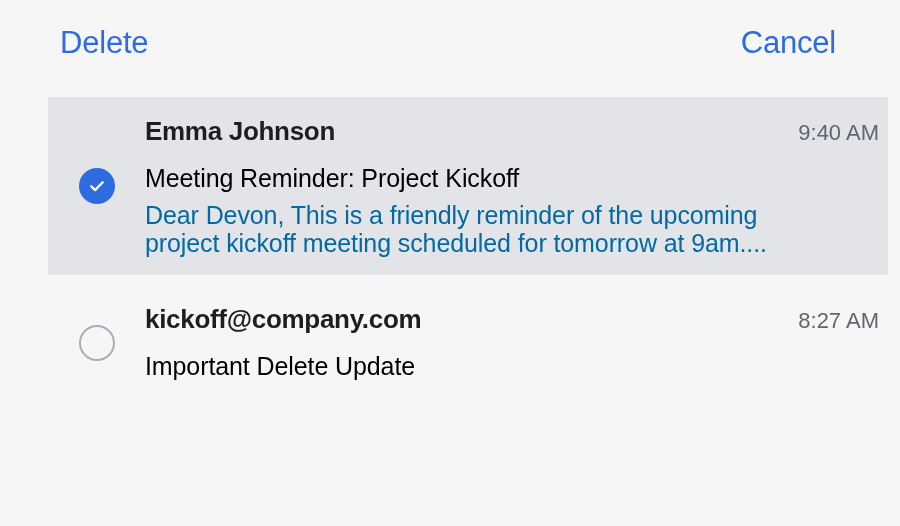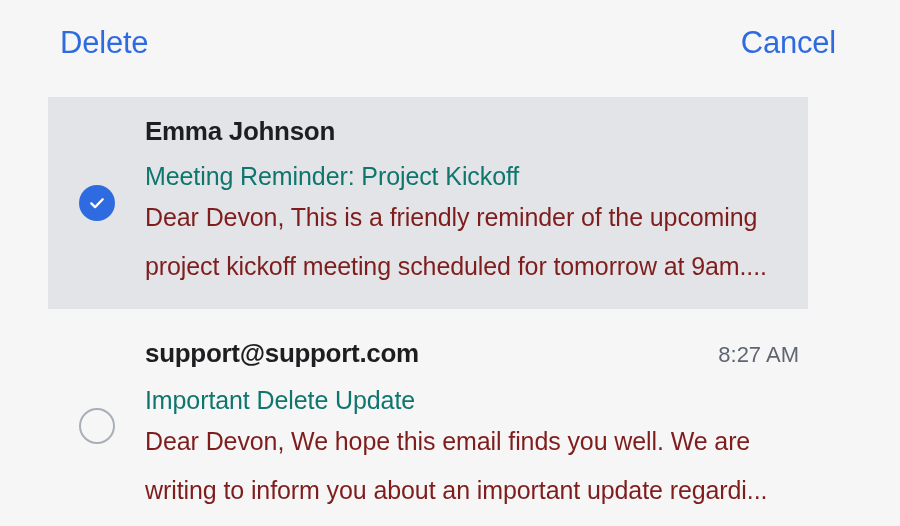--- a/index.html
+++ b/index.html
@@ -55,21 +55,21 @@
   .mail-list {
     position: absolute;
     left: 0;
     top: 84px;
     width: 900px;
   }
 
   .mail-row {
     position: relative;
     box-sizing: border-box;
-    width: 760px;
+    width: 840px;
     margin: 0 48px;
     display: flex;
     align-items: flex-start;
     padding: 17px 0 18px 0;
     background: transparent;
   }
   .mail-row.selected {
     background: #e2e4e8;
   }
   .mail-row.row2 {
@@ -133,32 +133,33 @@
     font-size: 22px;
     font-weight: 400;
     color: #5f6672;
     line-height: 34px;
     white-space: nowrap;
     padding-right: 3px;
   }
   .subject {
     font-size: 25px;
     font-weight: 400;
-    color: #0f766e;
+    color: #000000;
     letter-spacing: -0.1px;
     line-height: 34px;
     margin-top: 11px;
     white-space: nowrap;
   }
   .preview {
     font-size: 25px;
     font-weight: 400;
-    color: #7f1d1d;
+    color: #0369a1;
     letter-spacing: -0.1px;
-    line-height: 49px;
+    line-height: 28px;
+    margin-top: 6px;
     max-width: 660px;
   }
   .spacer-top { height: 13px; }
   .spacer-mid { height: 12px; }
 </style>
 </head>
 <body>
 
 <div id="app">
 
@@ -175,36 +176,36 @@
       <div class="check-cell">
         <span class="checkbox checked">
           <svg class="tick" viewBox="0 0 18 18" aria-hidden="true">
             <path d="M3.3 9.4 L7.1 13.1 L14.7 5.3" fill="none" stroke="#ffffff" stroke-width="2.3" stroke-linecap="round" stroke-linejoin="round"></path>
           </svg>
         </span>
       </div>
       <div class="mail-body">
         <div class="mail-head">
           <span class="sender">Emma Johnson</span>
+          <span class="time">9:40 AM</span>
         </div>
         <div class="subject">Meeting Reminder: Project Kickoff</div>
         <div class="preview">Dear Devon, This is a friendly reminder of the upcoming project kickoff meeting scheduled for tomorrow at 9am....</div>
       </div>
     </div>
 
     <div class="spacer-mid"></div>
 
     <div class="mail-row row2">
       <div class="check-cell">
         <span class="checkbox unchecked"></span>
       </div>
       <div class="mail-body">
         <div class="mail-head">
-          <span class="sender">support@support.com</span>
+          <span class="sender">kickoff@company.com</span>
           <span class="time">8:27 AM</span>
         </div>
         <div class="subject">Important Delete Update</div>
-        <div class="preview">Dear Devon, We hope this email finds you well. We are writing to inform you about an important update regardi...</div>
       </div>
     </div>
 
   </div>
 </div>
 
 </body></html>

